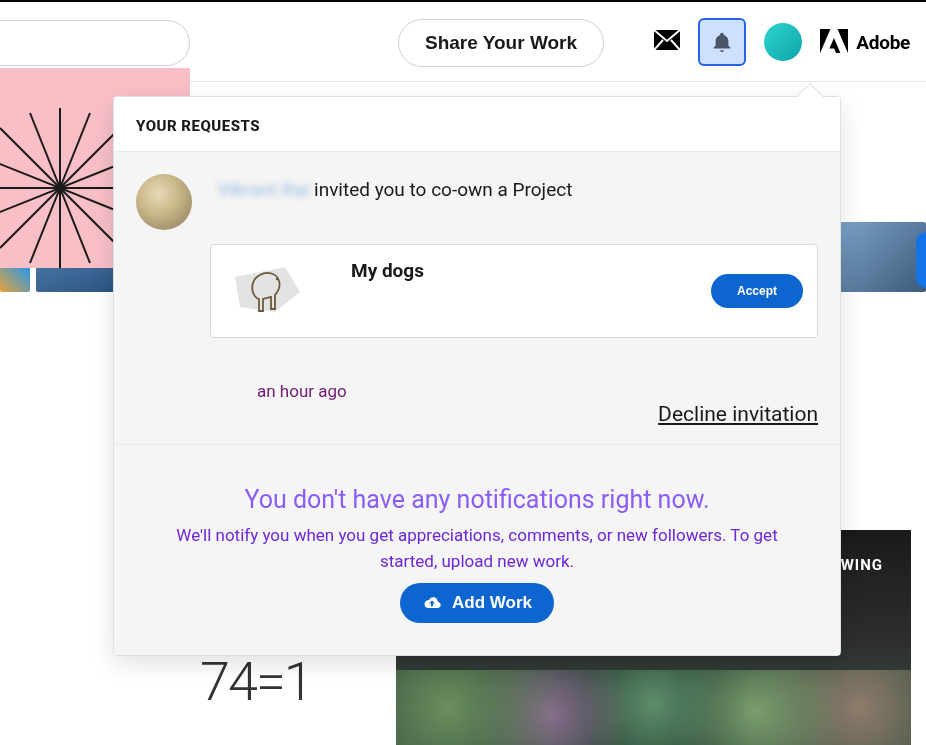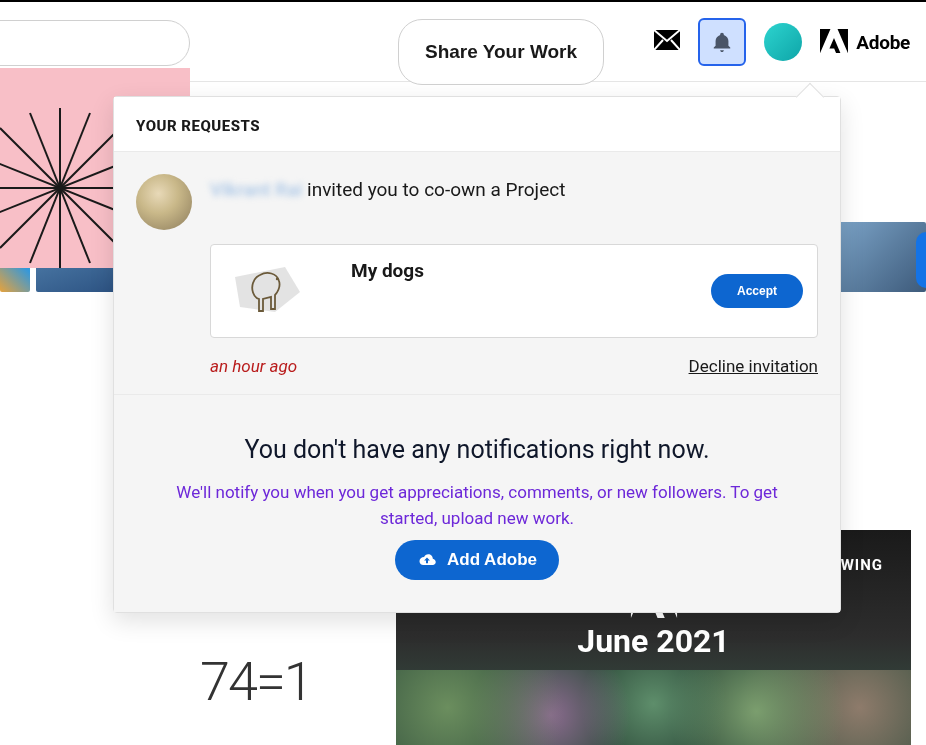--- a/index.html
+++ b/index.html
@@ -34,21 +34,21 @@
       width: 250px;
       height: 46px;
       border: 1px solid #d0d0d0;
       border-radius: 23px;
       background: #fff;
     }
     .share-btn {
       position: absolute;
       left: 398px;
       top: 17px;
-      height: 66px;
+      height: 48px;
       padding: 0 26px;
       border: 1px solid #d0d0d0;
       border-radius: 24px;
       background: #fff;
       font-size: 19px;
       font-weight: 700;
       color: #191919;
       display: flex;
       align-items: center;
       cursor: pointer;
@@ -199,21 +199,21 @@
       background: #fff;
     }
     .request-body {
       background: #f5f5f5;
       padding: 22px 22px 18px 22px;
       border-bottom: 1px solid #eaeaea;
     }
     .request-top {
       display: flex;
       align-items: flex-start;
-      gap: 18px;
+      gap: 25px;
     }
     .request-avatar {
       width: 56px; height: 56px;
       border-radius: 50%;
       background: radial-gradient(circle at 40% 35%, #e8d9b8 0%, #c9b889 40%, #8a7a5a 100%);
       flex-shrink: 0;
     }
     .request-text {
       flex: 1;
       font-size: 19px;
@@ -261,40 +261,41 @@
       cursor: pointer;
     }
     .request-footer {
       display: flex;
       justify-content: space-between;
       align-items: center;
       margin-top: 18px;
       margin-left: 74px;
     }
     .timestamp {
-      font-style: italic;
-      color: #b91c1c;
+      color: #701a75;
       font-size: 17px;
+      margin-left: 47px;
     }
     .decline-link {
       color: #191919;
       text-decoration: underline;
-      font-size: 17px;
-      cursor: pointer;
+      font-size: 21px;
+      cursor: pointer;
+      margin-top: 46px;
     }
     .notif-empty {
       background: #f5f5f5;
       padding: 40px 30px 32px;
       text-align: center;
     }
     .notif-empty-title {
       font-size: 25px;
-      color: #0f172a;
+      color: #8b5cf6;
       font-weight: 400;
-      margin-bottom: 16px;
+      margin-bottom: 9px;
     }
     .notif-empty-sub {
       font-size: 17px;
       color: #6d28d9;
       line-height: 1.5;
       margin-bottom: 9px;
       padding: 0 20px;
     }
     .add-work-btn {
       background: #0d66d0;
@@ -426,16 +427,16 @@
   </div>
 
 
   <div class="notif-empty">
     <div class="notif-empty-title">You don't have any notifications right now.</div>
     <div class="notif-empty-sub">We'll notify you when you get appreciations, comments, or new followers. To get started, upload new work.</div>
     <button class="add-work-btn">
       <svg viewBox="0 0 24 18">
           <path fill="#fff" d="M19 7.5c0-3-2.5-5.5-5.5-5.5-2.3 0-4.3 1.4-5 3.5C5.5 5.5 3 7.5 3 10.5 3 13 5 15 7.5 15H19c2 0 3.5-1.5 3.5-3.5S21 8 19 7.5zM12 6l3.5 3.5h-2.3V13h-2.4V9.5H8.5L12 6z"></path>
         </svg>
-      <span>Add Adobe</span>
+      <span>Add Work</span>
     </button>
   </div>
 </div>
 
 </body></html>

